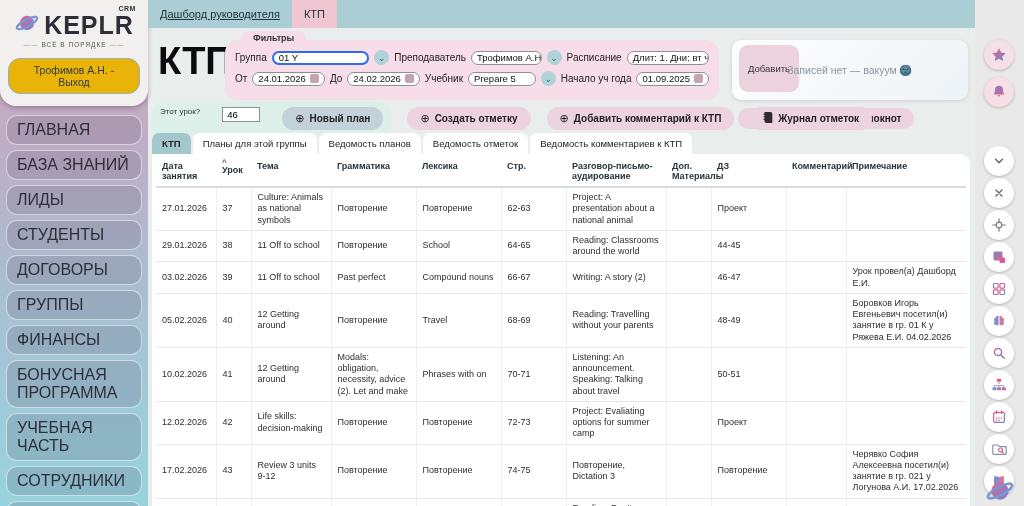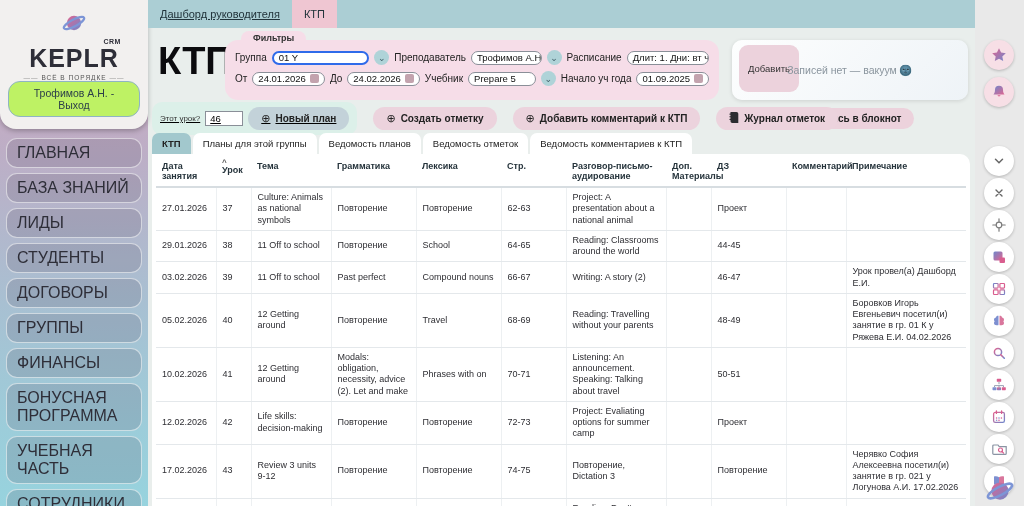--- a/index.html
+++ b/index.html
@@ -4,27 +4,27 @@
 <style>
   * { margin:0; padding:0; box-sizing:border-box; }
   html,body { width:1024px; height:506px; overflow:hidden;
     font-family:"Liberation Sans", sans-serif; background:#e9eeec; }
 
   
   .sidebar { position:absolute; left:0; top:0; width:148px; height:506px;
     background:linear-gradient(180deg,#d2a8bd 0%,#bdaec6 30%,#a8c0d2 60%,#9ccdda 85%,#97d3de 100%); }
   .brand-card { background:#f2f0ef; border-radius:0 0 16px 16px; padding:10px 8px 12px;
     box-shadow:0 2px 5px rgba(0,0,0,.25); text-align:center; }
-  .logo-row { display:flex; align-items:center; justify-content:center; gap:4px;flex-direction:column; }
+  .logo-row { display:flex; align-items:center; justify-content:center; gap:4px; }
   .logo-text { font-size:25px; font-weight:800; letter-spacing:1px; color:#2e2e38; position:relative; }
   .logo-crm { position:absolute; top:-6px; right:-2px; font-size:7px; font-weight:800; color:#2e2e38; letter-spacing:.5px;}
   .tagline { font-size:6.5px; letter-spacing:1px; color:#555; margin-top:1px; }
   .tagline:before,.tagline:after{content:"—— "; color:#999;}
   .tagline:after{content:" ——";}
-  .user-pill { background:#bef264; border:1px solid #8fb4c4; color:#2c3e49;
+  .user-pill { margin-top:10px; background:#eab308; border:1px solid #8fb4c4; color:#2c3e49;
     font-size:10.5px; padding:5px 12px; border-radius:12px; cursor:pointer; font-family:inherit;}
   .menu { padding:9px 6px; display:flex; flex-direction:column; gap:5px; }
   .menu-pill { background:rgba(70,55,80,.16); border:1px solid rgba(255,255,255,.55);
     border-radius:11px; color:#2e2e38; font-size:16px; padding:5px 10px; cursor:pointer; }
 
   
   .topbar { position:absolute; left:148px; top:0; width:914px; height:28px;
     background:#abced4; display:flex; align-items:stretch; }
   .top-tab { font-size:11px; color:#21333a; display:flex; align-items:center; padding:0 12px;
     text-decoration:underline; cursor:pointer; }
@@ -51,21 +51,21 @@
     background:linear-gradient(135deg,#fdfefe,#eef3f7); border-radius:10px;
     box-shadow:0 1px 4px rgba(0,0,0,.12); }
   .nb-badge { position:absolute; top:5px; left:7px; background:#ecd2dc; border-radius:9px;
     font-size:9.5px; color:#333; padding:18px 9px; cursor:pointer;}
   .nb-empty { position:absolute; top:24px; width:100%; text-align:center; font-size:10.5px; color:#8a959e; }
   .nb-add { position:absolute; left:590px; top:80px; background:#ecd2dc; border:none;
     border-radius:12px; font-size:10px; font-weight:700; color:#222; padding:4px 12px;
     cursor:pointer; font-family:inherit; display:flex; align-items:center; gap:5px;}
 
   .actions { position:absolute; left:4px; top:74px; display:flex; align-items:center; gap:16px; }
-  .mint { background:#dcf0e9; border-radius:10px; padding:5px 8px; display:flex; align-items:center; gap:5px;text-decoration:underline; }
+  .mint { background:#dcf0e9; border-radius:10px; padding:5px 8px; display:flex; align-items:flex-start; gap:22px; }
   .lesson-label { font-size:8px; color:#333; }
   .lesson-input { width:38px; height:15px; background:#fff; border:1px solid #8a8f98; border-radius:0;
     font-size:9.5px; padding:0 4px; font-family:inherit;}
   .btn { border:none; border-radius:13px; font-size:10px; font-weight:700; color:#222;
     padding:5px 13px; cursor:pointer; font-family:inherit; display:flex; align-items:center; gap:5px; white-space:nowrap;}
   .btn-gray { background:#c3d2d9; }
   .btn-pink { background:#ecd3dd; }
   .oplus { font-weight:400; font-size:11px; }
 
   .view-tabs { position:absolute; left:4px; top:105px; display:flex; gap:2px; }

